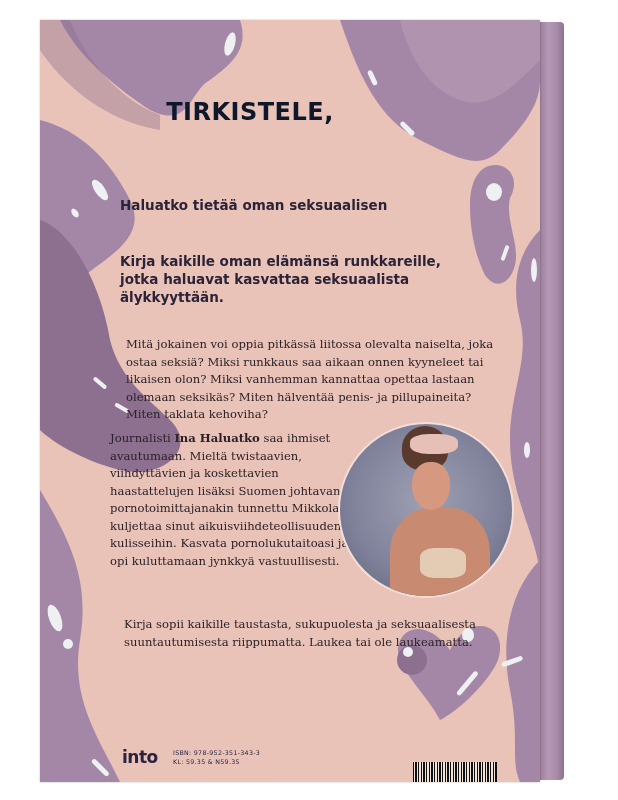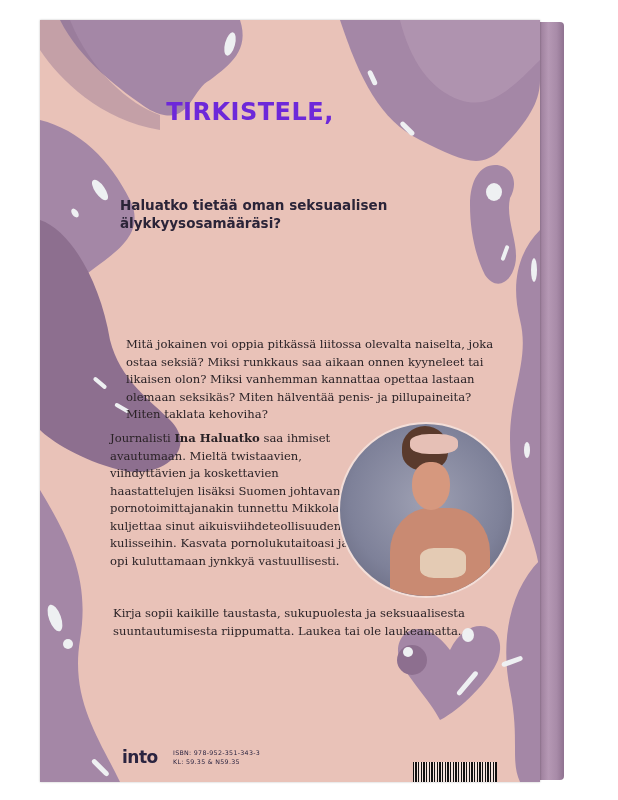--- a/index.html
+++ b/index.html
@@ -13,21 +13,21 @@
       box-shadow: 0 0 2px rgba(0,0,0,0.25);
     }
     .spine {
       position: absolute; left: 540px; top: 22px; width: 24px; height: 758px;
       background: linear-gradient(90deg, #9d7f9c 0%, #b598b4 35%, #a88ba8 70%, #8f7290 100%);
       border-radius: 0 4px 4px 0;
     }
     svg.blobs { position: absolute; left: 0; top: 0; }
     .title {
       position: absolute; left: 0; width: 420px; top: 76px;
-      text-align: center; color: #6d28d9;
+      text-align: center; color: #0f172a;
       font-family: "DejaVu Sans", sans-serif; font-weight: bold;
       font-size: 24px; line-height: 32px; letter-spacing: 0.5px;
     }
     .lead {
       position: absolute; left: 80px; width: 350px; 
       color: #2b2438; font-family: "DejaVu Sans", sans-serif; font-weight: bold;
       font-size: 13.5px; line-height: 18px;
     }
     .lead.q { top: 176px; }
     .lead.k { top: 232px; }
@@ -109,37 +109,41 @@
     <ellipse cx="428" cy="615" rx="6" ry="7" fill="#eef0f2"></ellipse>
     <rect x="425" y="648" width="5" height="30" rx="3" fill="#eef0f2" transform="rotate(40 427 663)"></rect>
   </svg>
 
   <div class="title">
     <div>TIRKISTELE,</div>
   </div>
 
   <div class="lead q">
     <div>Haluatko tietää oman seksuaalisen</div>
-    <div>älykkyysosamääräsi?</div>
   </div>
 
+  <div class="lead k">
+    <div>Kirja kaikille oman elämänsä runkkareille,</div>
+    <div>jotka haluavat kasvattaa seksuaalista</div>
+    <div>älykkyyttään.</div>
+  </div>
 
   <p class="body-text p1" style="margin:16px">Mitä jokainen voi oppia pitkässä liitossa olevalta naiselta, joka ostaa seksiä? Miksi runkkaus saa aikaan onnen kyyneleet tai likaisen olon? Miksi vanhemman kannattaa opettaa lastaan olemaan seksikäs? Miten hälventää penis- ja pillupaineita? Miten taklata kehoviha?</p>
 
   <p class="body-text p2" style="margin:0"><span>Journalisti </span><b>Ina Haluatko</b><span> saa ihmiset avautumaan. Mieltä twistaavien, viihdyttävien ja koskettavien haastattelujen lisäksi Suomen johtavana pornotoimittajanakin tunnettu Mikkola kuljettaa sinut aikuisviihdeteollisuuden kulisseihin. Kasvata pornolukutaitoasi ja opi kuluttamaan jynkkyä vastuullisesti.</span></p>
 
   <div class="photo">
     <div class="hair"></div>
     <div class="body"></div>
     <div class="face"></div>
     <div class="bow"></div>
     <div class="top"></div>
   </div>
 
-  <p class="body-text p3" style="margin:3px">Kirja sopii kaikille taustasta, sukupuolesta ja seksuaalisesta suuntautumisesta riippumatta. Laukea tai ole laukeamatta.</p>
+  <p class="body-text p3" style="margin:14px">Kirja sopii kaikille taustasta, sukupuolesta ja seksuaalisesta suuntautumisesta riippumatta. Laukea tai ole laukeamatta.</p>
 
   <div class="logo">into</div>
   <div class="isbn">
     <div>ISBN: 978-952-351-343-3</div>
     <div>KL: 59.35 &amp; N59.35</div>
   </div>
 
   <div class="barcode"></div>
 
 </div>

